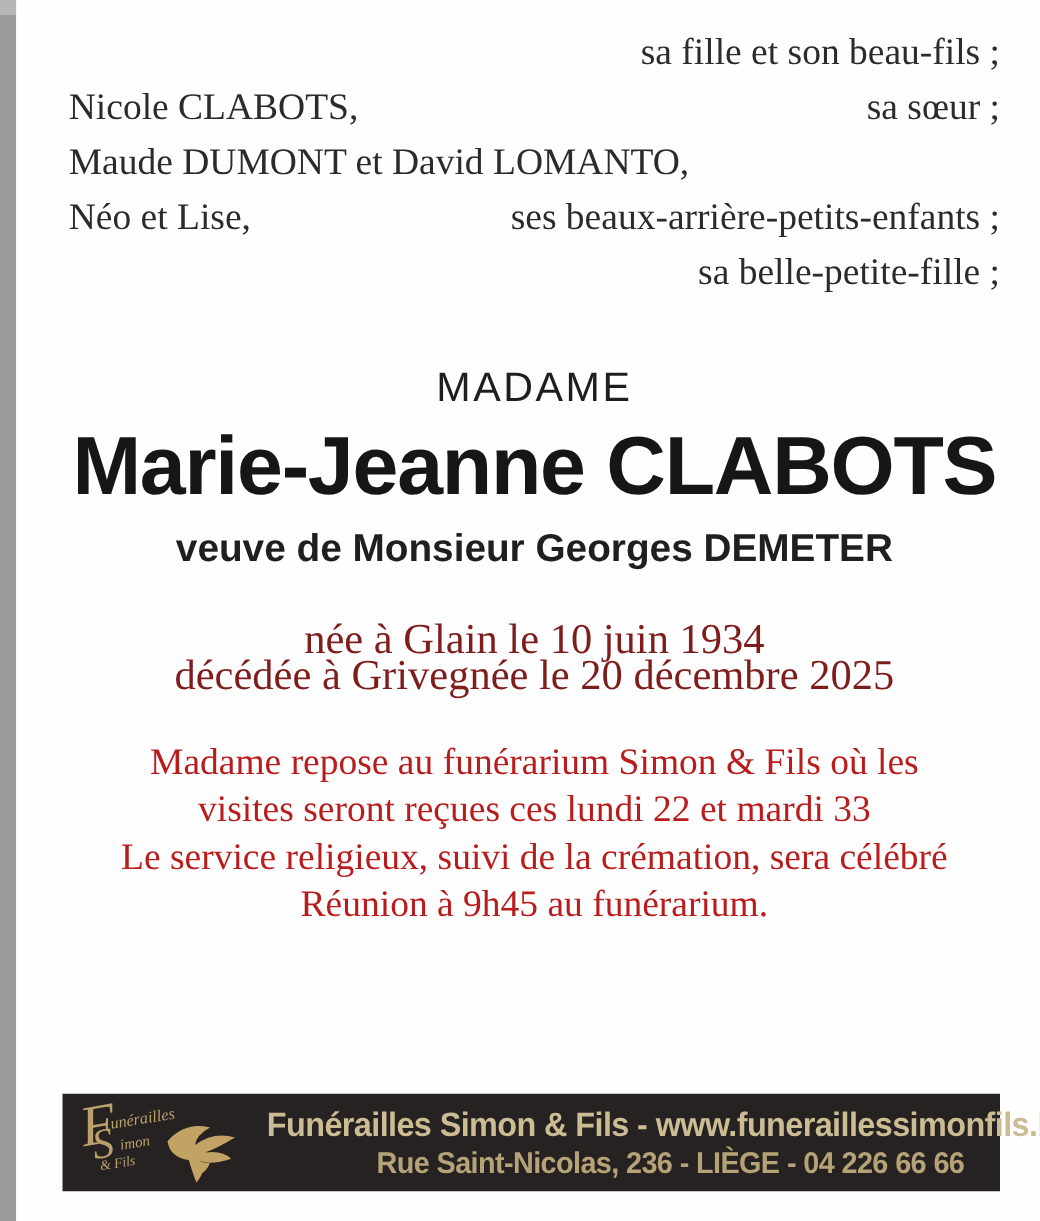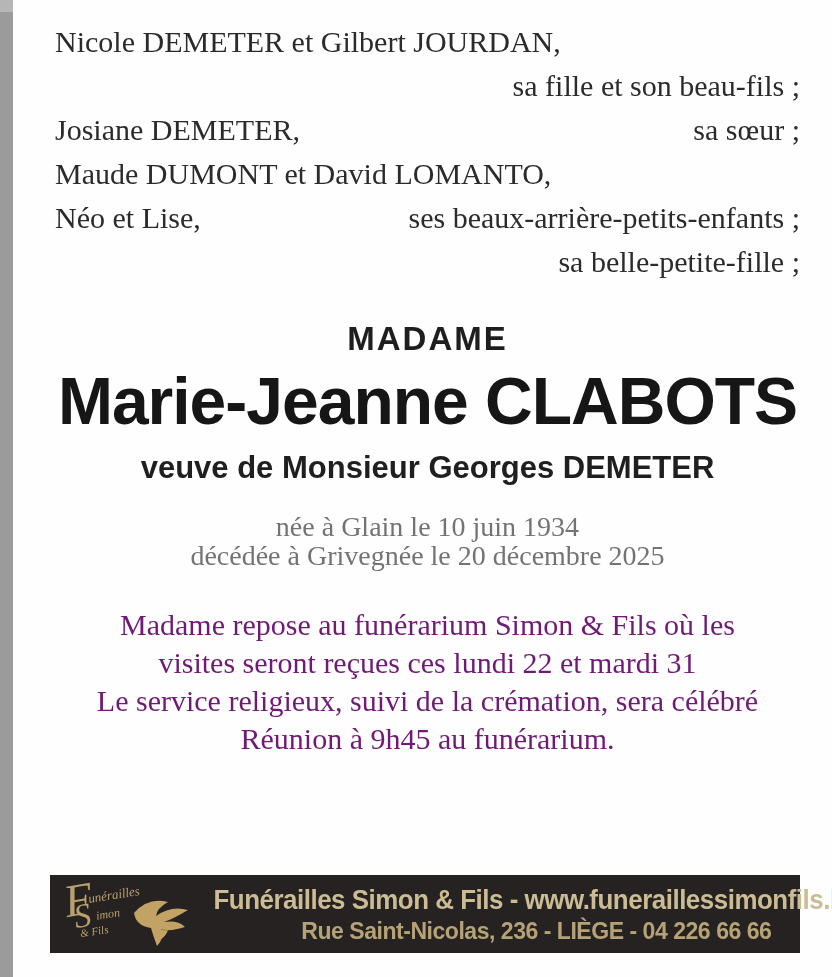--- a/index.html
+++ b/index.html
@@ -34,23 +34,23 @@
     font-size: 30px;
     line-height: 44px;
     color: #2b2b2b;
   }
   .fam-left { text-align: left; white-space: nowrap; }
   .fam-right { text-align: left; white-space: nowrap; margin-left: auto; }
 
   
   .deceased { text-align: center; }
   .deceased-title {
-    margin-top: 36px;
-    font-family: "Liberation Sans", sans-serif;
-    font-weight: bold;
+    margin-top: 51px;
+    font-family: "Liberation Sans", sans-serif;
+    font-weight: normal;
     font-size: 33px;
     line-height: 38px;
     letter-spacing: 2px;
     color: #1e1e1e;
   }
   .deceased-name {
     margin: 8px 0 0 0;
     font-family: "Liberation Sans", sans-serif;
     font-weight: bold;
     font-size: 66px;
@@ -61,30 +61,30 @@
     text-align: center;
   }
   .deceased-relation {
     margin-top: 14px;
     font-family: "Liberation Sans", sans-serif;
     font-weight: bold;
     font-size: 31px;
     line-height: 36px;
     color: #1f1f1f;
   }
-  .deceased-dates { margin-top: 26px; font-size: 28px; line-height: 29px; color: #737373; }
+  .deceased-dates { margin-top: 40px; font-size: 34px; line-height: 29px; color: #7f1d1d; }
   .deceased-dates div { line-height: 29px; }
 
   
   .announcement {
     margin-top: 36px;
     text-align: center;
     font-size: 30px;
     line-height: 38px;
-    color: #701a75;
+    color: #b91c1c;
   }
 
   
   .banner {
     position: absolute;
     left: 50px; top: 875px;
     width: 750px; height: 78px;
     background: #252221;
     display: flex;
     align-items: center;
@@ -136,29 +136,25 @@
 <body>
 
 <div class="scan-strip">
   <div class="scan-strip-top"></div>
 </div>
 
 <div class="page">
 
   <section>
     <div class="fam-row">
-      <span class="fam-left">Nicole DEMETER et Gilbert JOURDAN,</span>
-      <span class="fam-right"></span>
-    </div>
-    <div class="fam-row">
       <span class="fam-left"></span>
       <span class="fam-right">sa fille et son beau-fils ;</span>
     </div>
     <div class="fam-row">
-      <span class="fam-left">Josiane DEMETER,</span>
+      <span class="fam-left">Nicole CLABOTS,</span>
       <span class="fam-right">sa sœur ;</span>
     </div>
     <div class="fam-row">
       <span class="fam-left">Maude DUMONT et David LOMANTO,</span>
       <span class="fam-right"></span>
     </div>
     <div class="fam-row">
       <span class="fam-left">Néo et Lise,</span>
       <span class="fam-right">ses beaux-arrière-petits-enfants ;</span>
     </div>
@@ -173,21 +169,21 @@
     <h1 class="deceased-name">Marie-Jeanne CLABOTS</h1>
     <div class="deceased-relation">veuve de Monsieur Georges DEMETER</div>
     <div class="deceased-dates">
       <div>née à Glain le 10 juin 1934</div>
       <div>décédée à Grivegnée le 20 décembre 2025</div>
     </div>
   </section>
 
   <section class="announcement">
     <div>Madame repose au funérarium Simon &amp; Fils où les</div>
-    <div>visites seront reçues ces lundi 22 et mardi 31</div>
+    <div>visites seront reçues ces lundi 22 et mardi 33</div>
     <div>Le service religieux, suivi de la crémation, sera célébré</div>
     <div>Réunion à 9h45 au funérarium.</div>
   </section>
 
 </div>
 
 <footer class="banner">
   <div class="banner-logo">
     <span class="logo-script logo-big-f">F</span>
     <span class="logo-script logo-word-1">unérailles</span>

